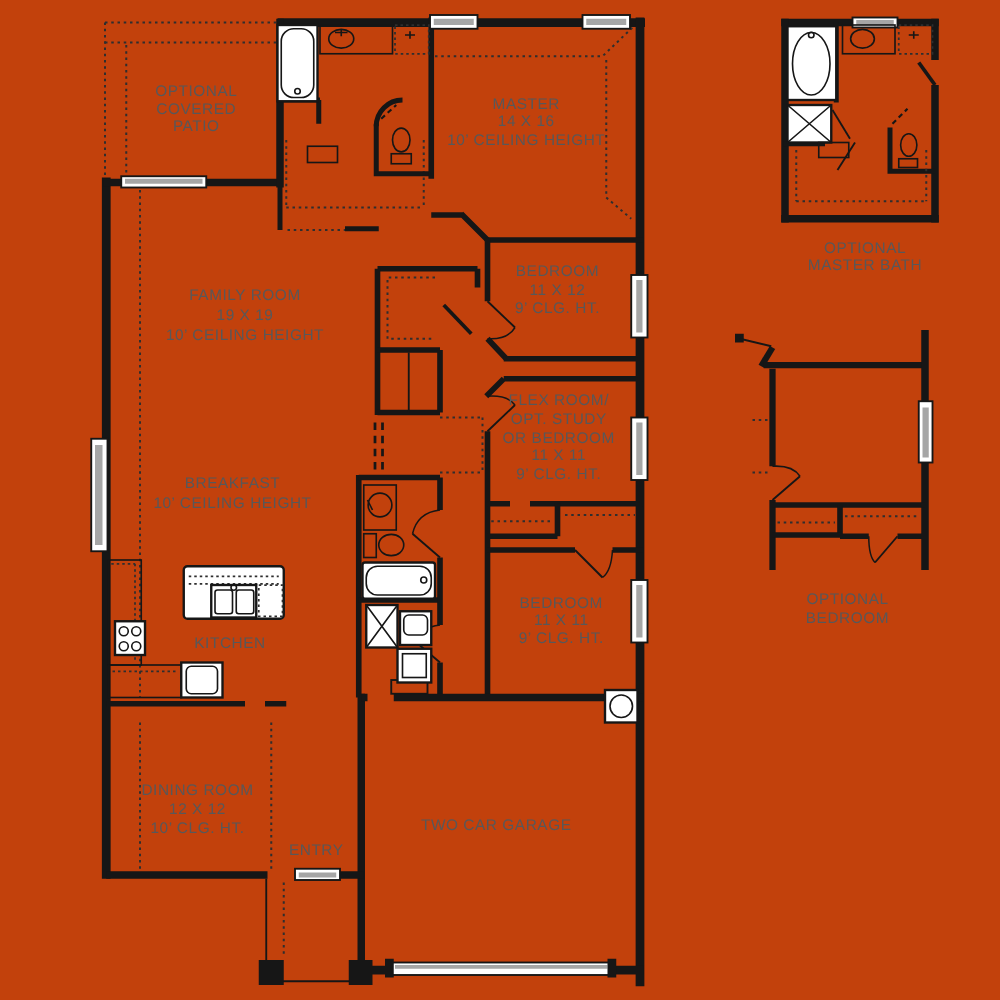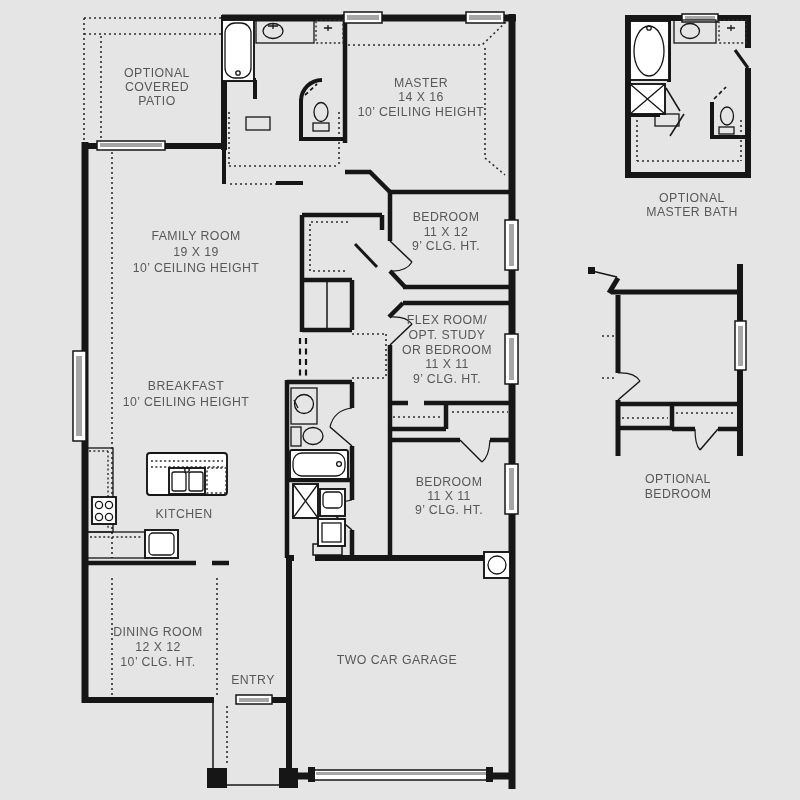--- a/index.html
+++ b/index.html
@@ -1,16 +1,16 @@
 <!DOCTYPE html>
 <html><head>
 <meta charset="utf-8">
 <style>
   html,body{margin:0;padding:0;background:#ffffff;}
-  .stage{width:800px;height:800px;position:relative;background:#e5e5e5;overflow:hidden;}
+  .stage{width:800px;height:800px;position:relative;background:#c2410c;overflow:hidden;}
   svg{display:block;}
   text{font-family:"Liberation Sans", sans-serif;fill:#57585a;font-size:12.3px;letter-spacing:.45px;}
   .wall{stroke:#161616;fill:none;stroke-linecap:butt;}
   .w7{stroke-width:7;}  .w6{stroke-width:6;}  .w5{stroke-width:5;}
   .w45{stroke-width:4.5;} .w4{stroke-width:4;} .w3{stroke-width:3;}
   .thin{stroke:#161616;stroke-width:1.5;fill:none;}
   .fx{stroke:#161616;stroke-width:1.9;fill:#fff;}
   .fx2{stroke:#161616;stroke-width:1.3;fill:none;}
   .dot{stroke:#2e2e2e;stroke-width:1.6;fill:none;stroke-dasharray:2 3;}
   .dotf{stroke:#2e2e2e;stroke-width:1.4;fill:none;stroke-dasharray:2 2.4;}

